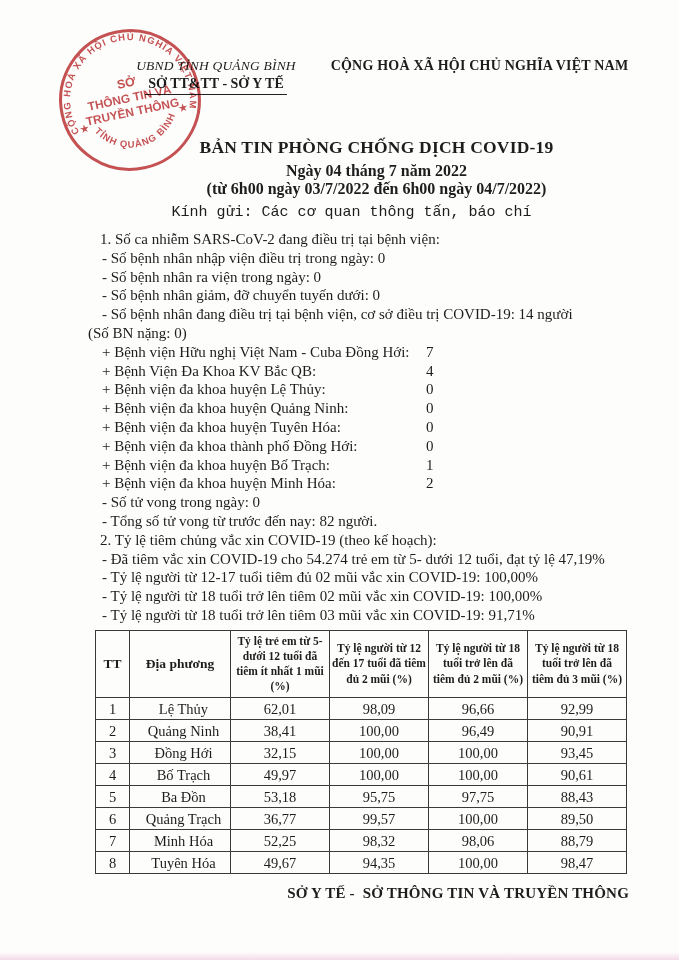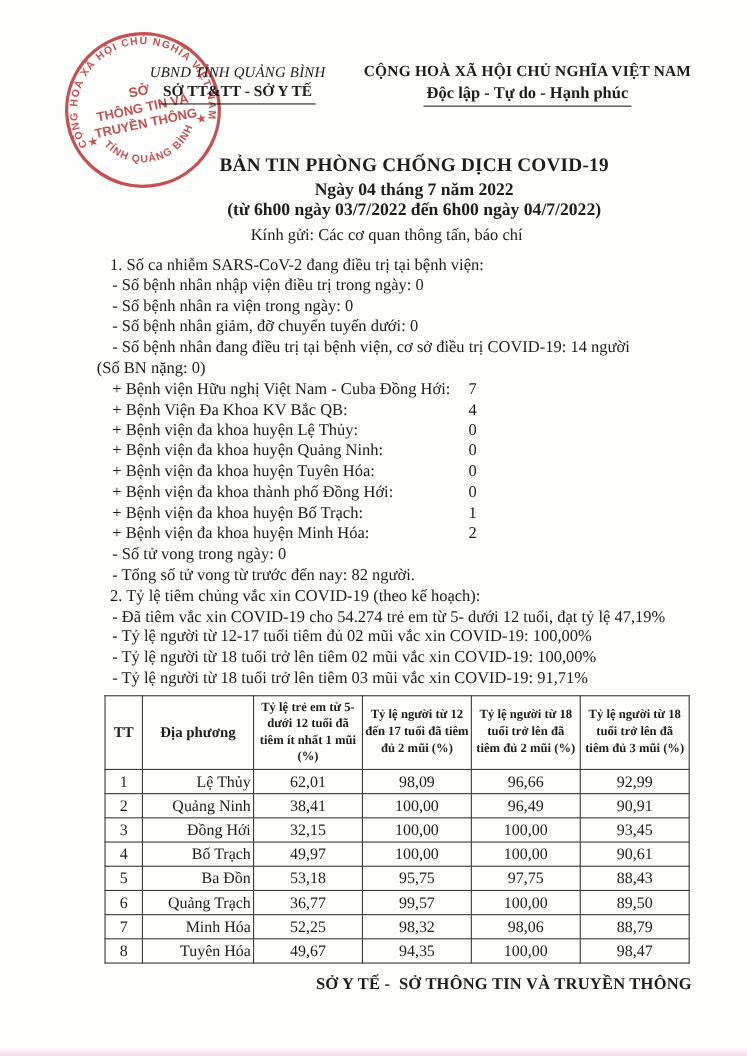--- a/index.html
+++ b/index.html
@@ -24,41 +24,41 @@
     transform:rotate(-12deg); opacity:0.88; z-index:3;
     mix-blend-mode:multiply; pointer-events:none;
   }
   .stamp text { font-family:"Liberation Sans", sans-serif; font-weight:bold; }
 
   
   .title-wrap { text-align:center; padding-left:74px; margin-top:42px; }
   .title-main  { font-size:17.5px; font-weight:bold; letter-spacing:0.2px; }
   .title-date  { font-size:16px; font-weight:bold; margin-top:4px; }
   .title-range { font-size:16px; font-weight:bold; }
-  .kinhgui-wrap { text-align:center; padding-left:24px; margin-top:5px; }
+  .kinhgui-wrap { text-align:center; padding-left:24px; margin-top:5px;font-family:Liberation Mono, monospace; }
   .kinh-gui { font-size:15px; }
 
   
   .doc-body { margin:9px 46px 0 88px; font-size:15px; line-height:18.8px; white-space:nowrap; }
   .sec-heading { font-weight:normal; padding-left:12px; }
   .line { padding-left:14px; }
   .note { padding-left:0; }
   .hosp-row { display:flex; padding-left:14px; }
   .hosp-name { width:324px; }
 
   
   .vax-table { border-collapse:collapse; margin:5px 0 0 7px; table-layout:fixed; width:531px;
                border:1.5px solid #333; }
   .vax-table th, .vax-table td { border:1px solid #3a3a3a; }
   .vax-table th { font-size:11.5px; font-weight:bold; line-height:1.32; padding:3px 2px;
                   text-align:center; vertical-align:middle; white-space:normal; }
   .vax-table th:nth-child(1), .vax-table th:nth-child(2) { font-size:13.5px;margin-top:26px; }
   .vax-table td { font-size:14.5px; height:21px; text-align:center; padding:0 2px;
                   white-space:nowrap; overflow:hidden; }
-  .vax-table td:nth-child(2) { text-align:right; padding-left:9px; }
+  .vax-table td:nth-child(2) { text-align:center; padding-left:9px; }
   .c-tt { width:34px; } .c-dp { width:101px; } .c-n { width:99px; }
 
   
   .doc-footer { margin:11px 50px 0 88px; text-align:right; font-weight:bold;
                 font-size:15px; white-space:pre; letter-spacing:0.2px; }
 
   .bottom-strip { position:absolute; left:0; right:0; bottom:0; height:8px;
                   background:linear-gradient(to bottom,#fdfdfc,#f4dbe7); }
 </style>
 </head>
@@ -85,21 +85,20 @@
     <text x="80" y="97" font-size="12.5" fill="#bf3a3c" text-anchor="middle">TRUYỀN THÔNG</text>
   </svg>
 
   <div class="doc-header">
     <div class="hdr-left">
       <div class="hdr-l1-reg">UBND TỈNH QUẢNG BÌNH</div>
       <div><span class="hdr-ul">SỞ TT&amp;TT - SỞ Y TẾ</span></div>
     </div>
     <div class="hdr-right">
       <div class="hdr-l1-bold">CỘNG HOÀ XÃ HỘI CHỦ NGHĨA VIỆT NAM</div>
-      <div><span class="hdr-ul">Độc lập - Tự do - Hạnh phúc</span></div>
     </div>
   </div>
 
   <div class="title-wrap">
     <div class="title-main">BẢN TIN PHÒNG CHỐNG DỊCH COVID-19</div>
     <div class="title-date">Ngày 04 tháng 7 năm 2022</div>
     <div class="title-range">(từ 6h00 ngày 03/7/2022 đến 6h00 ngày 04/7/2022)</div>
   </div>
   <div class="kinhgui-wrap">
     <span class="kinh-gui">Kính gửi: Các cơ quan thông tấn, báo chí</span>

